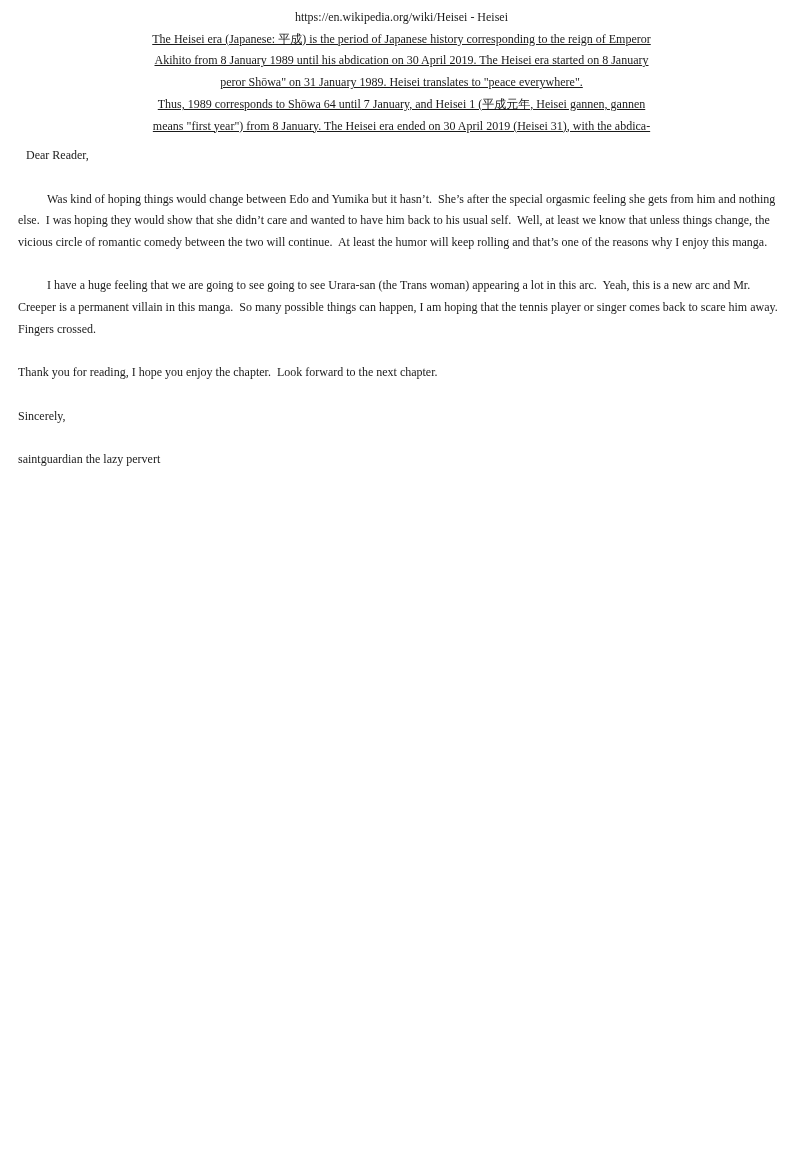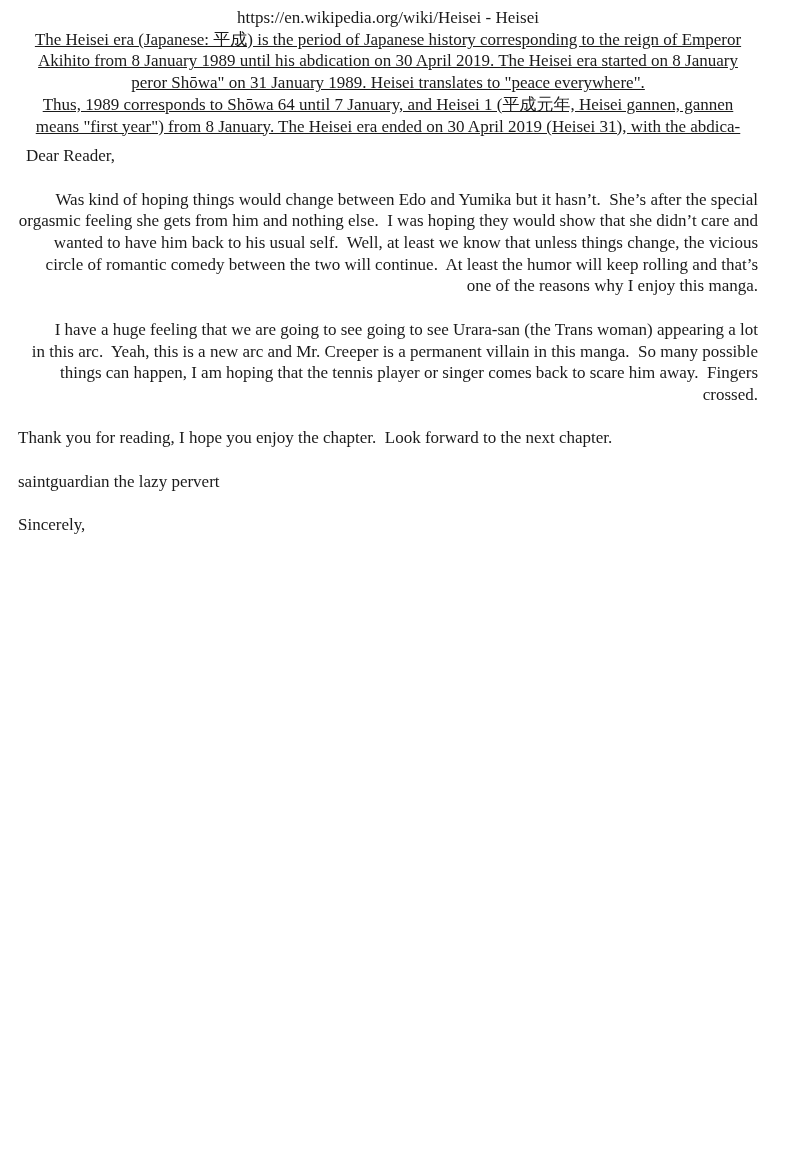--- a/index.html
+++ b/index.html
@@ -5,25 +5,25 @@
   html, body {
     margin: 0;
     padding: 0;
     background: #ffffff;
   }
   .page {
     position: relative;
     width: 792px;
     height: 1077px;
     box-sizing: border-box;
-    padding: 7px 34px 0 18px;
+    padding: 7px 7px 0 18px;
     background: #ffffff;
     color: #1a1a1a;
     font-family: "Liberation Serif", "DejaVu Serif", serif;
-    font-size: 17px;
+    font-size: 12px;
     line-height: 21.7px;
     overflow: hidden;
     -webkit-font-smoothing: antialiased;
   }
   .wiki-block {
     text-align: center;
   }
   .wiki-line {
     text-align: center;
     white-space: nowrap;
@@ -38,21 +38,20 @@
   }
   .salutation {
     margin: 8px;
   }
   .letter-paragraph {
     margin: 21.7px 0 0 0;
     white-space: pre-wrap;
   }
   .letter-paragraph.indent {
     text-indent: 29px;
-    text-align: right;
   }
 </style>
 </head>
 <body>
 
 <div class="page" style="background: rgb(255, 255, 255); color: rgb(26, 26, 26);">
 
   <div class="wiki-block">
     <div class="url-line">https://en.wikipedia.org/wiki/Heisei - Heisei</div>
     <div>
@@ -64,17 +63,17 @@
       </div>
   </div>
 
   <div class="letter">
     <div class="salutation">Dear Reader,</div>
     <div>
         <div class="letter-paragraph indent">Was kind of hoping things would change between Edo and Yumika but it hasn’t.  She’s after the special orgasmic feeling she gets from him and nothing else.  I was hoping they would show that she didn’t care and wanted to have him back to his usual self.  Well, at least we know that unless things change, the vicious circle of romantic comedy between the two will continue.  At least the humor will keep rolling and that’s one of the reasons why I enjoy this manga.</div>
         <div class="letter-paragraph indent">I have a huge feeling that we are going to see going to see Urara-san (the Trans woman) appearing a lot in this arc.  Yeah, this is a new arc and Mr. Creeper is a permanent villain in this manga.  So many possible things can happen, I am hoping that the tennis player or singer comes back to scare him away.  Fingers crossed.</div>
       </div>
     <div class="letter-paragraph">Thank you for reading, I hope you enjoy the chapter.  Look forward to the next chapter.</div>
+    <div class="letter-paragraph">Sincerely,</div>
     <div class="letter-paragraph">saintguardian the lazy pervert</div>
-    <div class="letter-paragraph">Sincerely,</div>
   </div>
 
 </div>
 
 </body></html>

